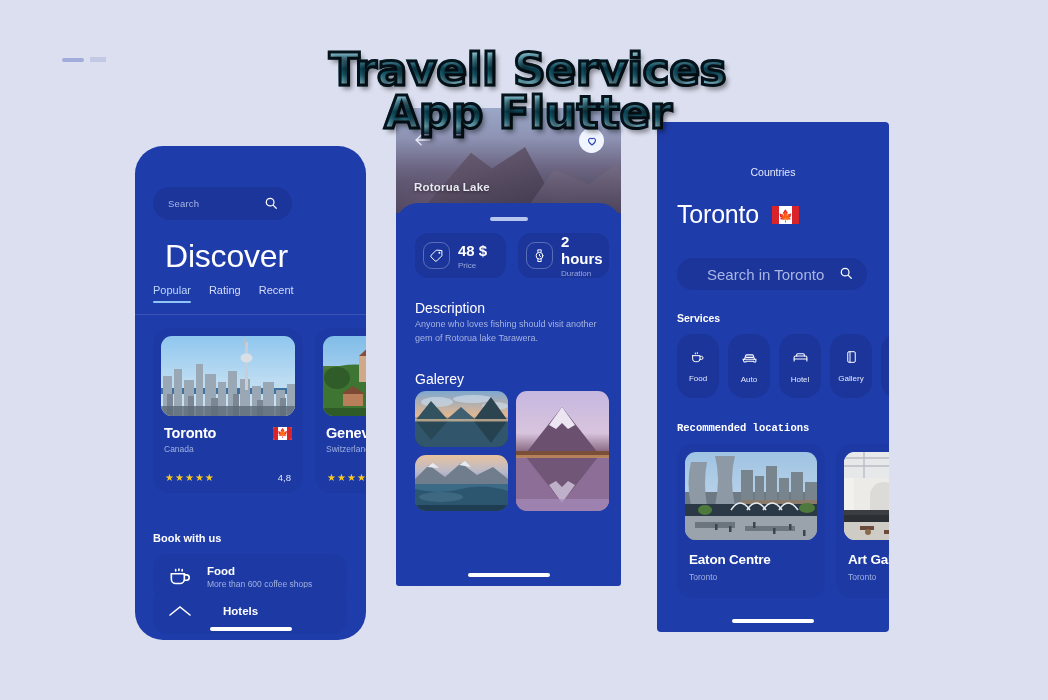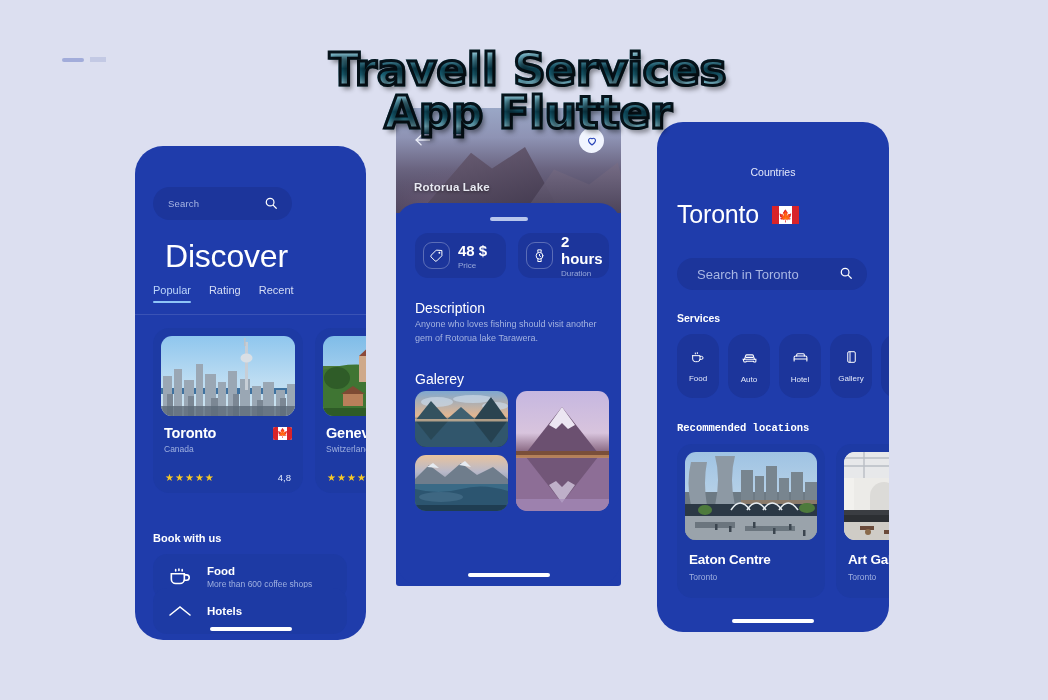--- a/index.html
+++ b/index.html
@@ -27,21 +27,21 @@
 
   
   .phone {
     position: absolute;
     background: #1f3cab;
     border-radius: 30px;
     overflow: hidden;
   }
   .phone-left  { left: 135px; top: 146px; width: 231px; height: 494px; border-radius: 28px 28px 28px 28px; }
   .phone-mid   { left: 396px; top: 108px; width: 225px; height: 478px; border-radius: 3px; background: #1f3cab; }
-  .phone-right { left: 657px; top: 122px; width: 232px; height: 510px; border-radius: 26px; }
+  .phone-right { left: 657px; top: 122px; width: 232px; height: 510px; border-radius: 4px; }
 
   .home-bar {
     position: absolute; bottom: 9px; left: 50%;
     transform: translateX(-50%);
     width: 82px; height: 4px; border-radius: 3px;
     background: #ffffff;
   }
 
   
   .search-pill {
@@ -95,21 +95,21 @@
     position: absolute; left: 50%; top: 50%; transform: translate(-50%,-50%);
     font-size: 9px; color: #d8232a; line-height: 1;
   }
 
   .book-label { position: absolute; left: 18px; top: 386px; font-size: 11px; color: #fff; font-weight: bold; text-align: center; }
   .book-row {
     position: absolute; left: 18px; width: 194px; height: 46px;
     background: #1d3aa4; border-radius: 14px; display: flex; align-items: center;
   }
   .book-row.r1 { top: 408px; }
-  .book-row.r2 { top: 442px; }
+  .book-row.r2 { top: 442px; gap: 16px; }
   .book-ico { width: 54px; display: flex; align-items: center; justify-content: center; }
   .book-txt .t { font-size: 11.5px; color: #fff; font-weight: bold; }
   .book-txt .s { font-size: 8.5px; color: #9fb0e0; margin-top: 2px; }
 
   
   .hero {
     position: absolute; left: 0; top: 0; width: 100%; height: 105px;
     background:
       radial-gradient(ellipse 80% 60% at 35% 95%, #6e5c78 0%, rgba(110,92,120,0) 65%),
       linear-gradient(180deg,#9aa7c6 0%, #8e93b4 28%, #6a6480 58%, #423b52 100%);
@@ -182,21 +182,21 @@
     position: absolute; top: 44px; left: 0; width: 100%; text-align: center;
     font-size: 10.5px; color: #e4e9fb;
   }
   .city-row { position: absolute; left: 20px; top: 78px; display: flex; align-items: center; gap: 13px; }
   .city-name { font-size: 25px; color: #fff; letter-spacing: -.2px; }
   .city-flag { width: 27px; height: 18px; }
   .rsearch {
     position: absolute; left: 20px; top: 136px; width: 190px; height: 32px;
     background: #1c359b; border-radius: 16px; display: flex; align-items: center;
   }
-  .rsearch .ph { font-size: 13px; color: #a8b6e4; margin-left: 20px; }
+  .rsearch .ph { font-size: 15px; color: #a8b6e4; margin-left: 30px; }
   .rsearch .mag { position: absolute; right: 14px; top: 8px; }
   .services-lbl { position: absolute; left: 20px; top: 190px; font-size: 10.5px; color: #fff; font-weight: bold; }
   .svc-row { position: absolute; left: 20px; top: 212px; display: flex; gap: 9px; }
   .svc {
     width: 42px; height: 64px; background: #1c359b; border-radius: 16px;
     display: flex; flex-direction: column; align-items: center; justify-content: center; gap: 9px;
     flex: 0 0 auto;
   }
   .svc .lbl { font-size: 8px; color: #e3e9fb; }
   .reco-lbl { position: absolute; left: 20px; top: 300px; font-size: 10.5px; color: #fff; font-weight: bold; font-family: Liberation Mono, monospace; }

